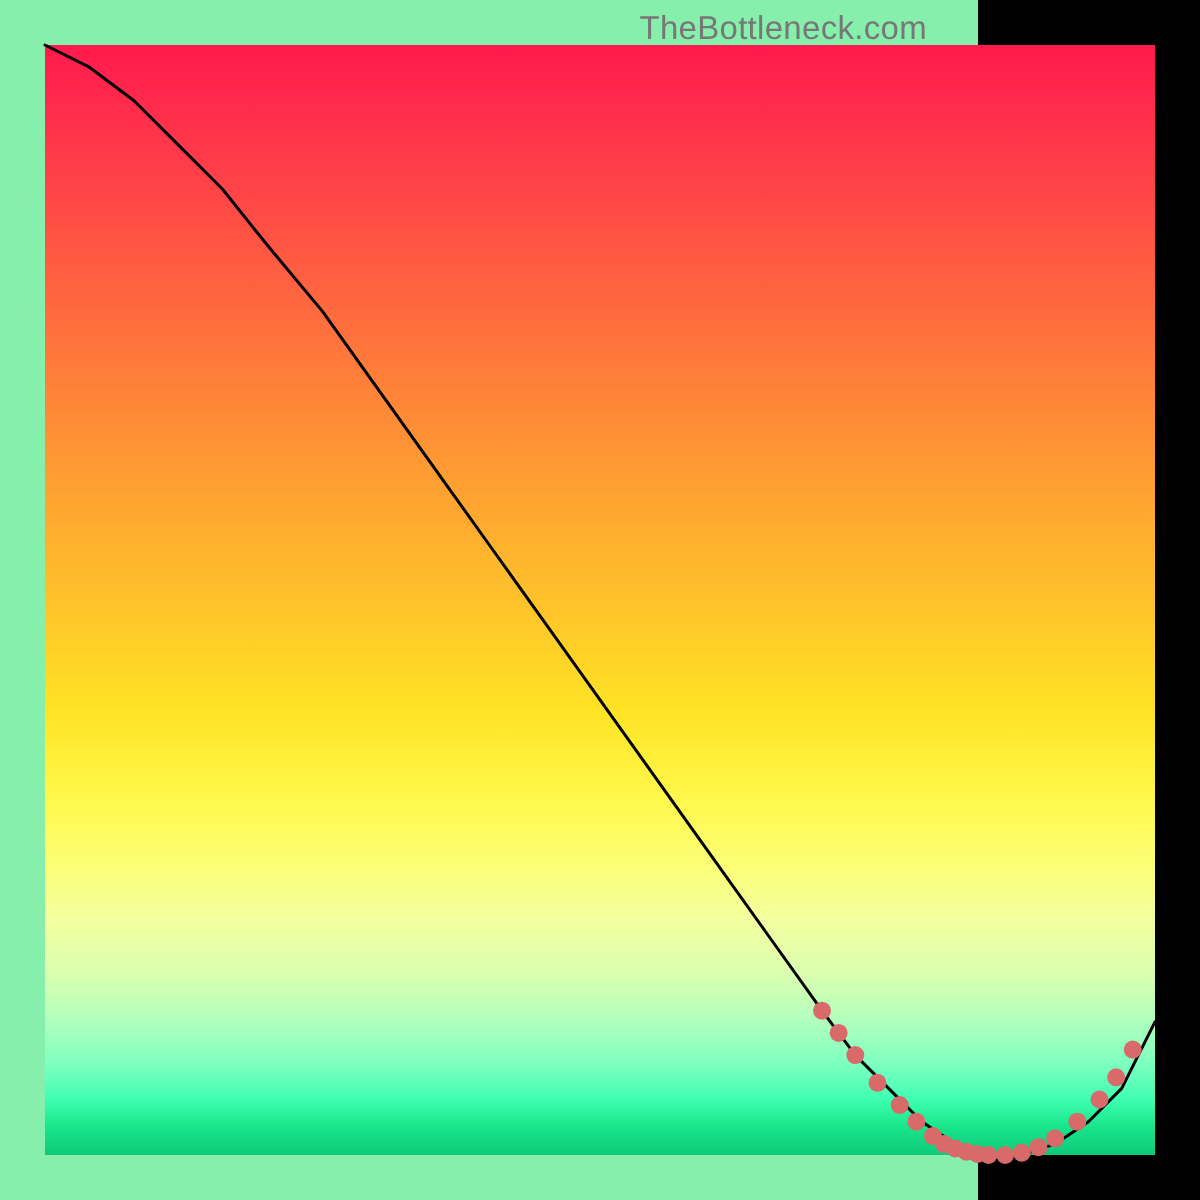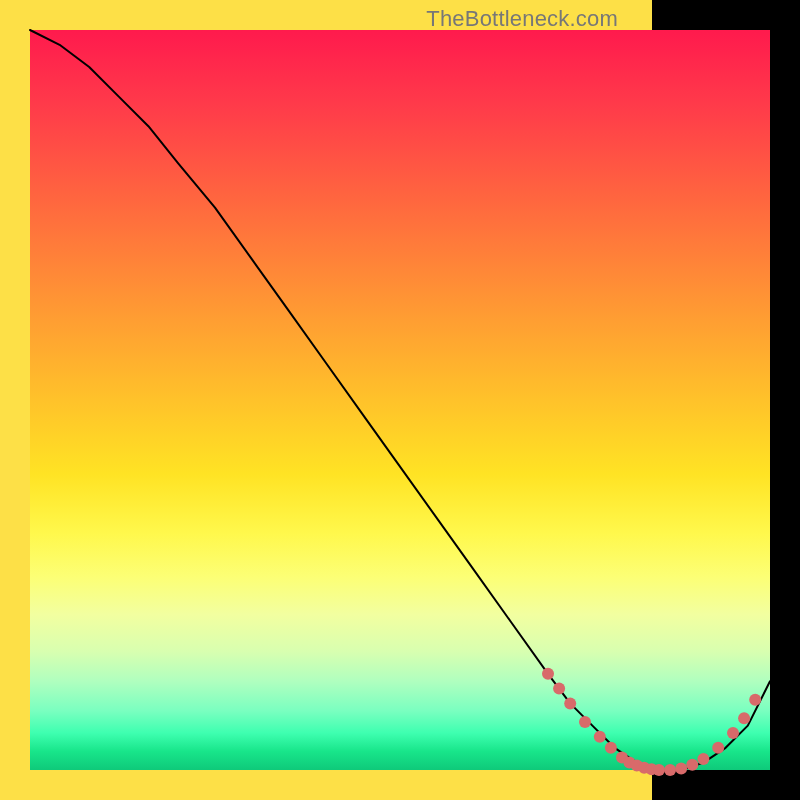--- a/index.html
+++ b/index.html
@@ -8,21 +8,21 @@
     width: 800px;
     height: 800px;
     background: #000;
     overflow: hidden;
     font-family: Arial, Helvetica, sans-serif;
   }
   .stage {
     position: relative;
     width: 652px;
     height: 800px;
-    background: #fde047;
+    background: #86efac;
   }
   .plot {
     position: absolute;
     left: 30px;
     top: 30px;
     width: 740px;
     height: 740px;
     
     background: linear-gradient(
       to bottom,

